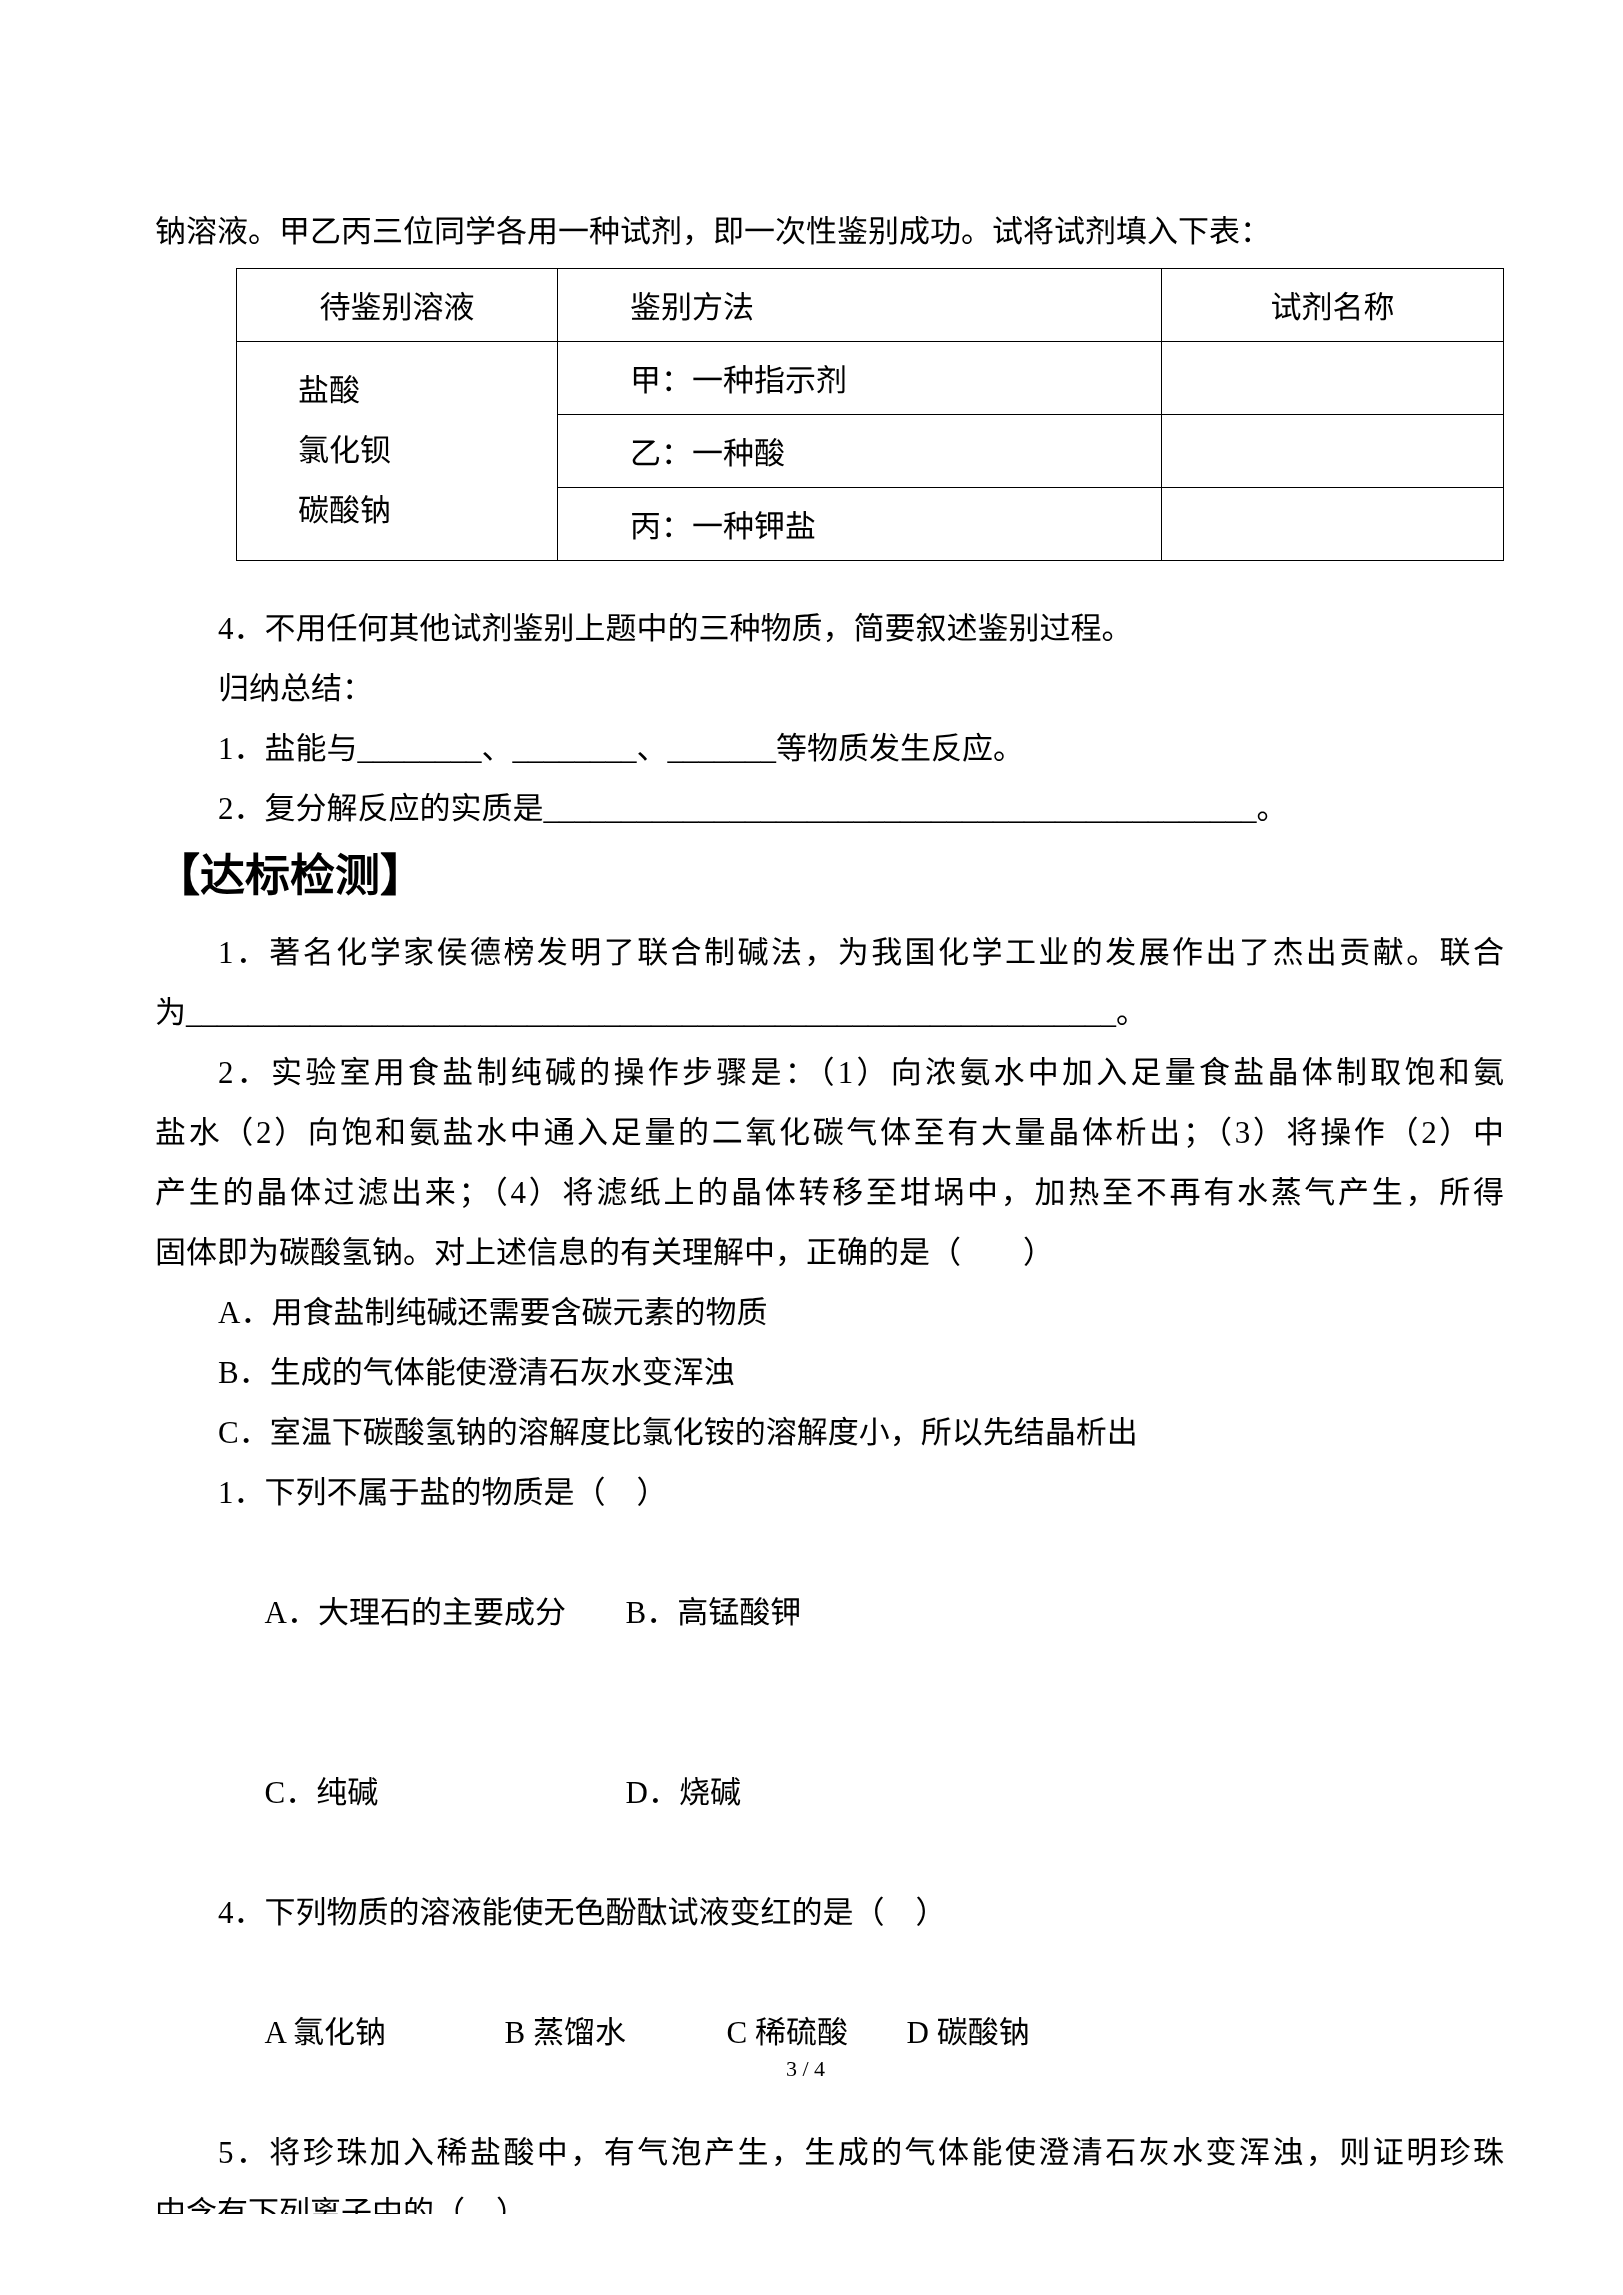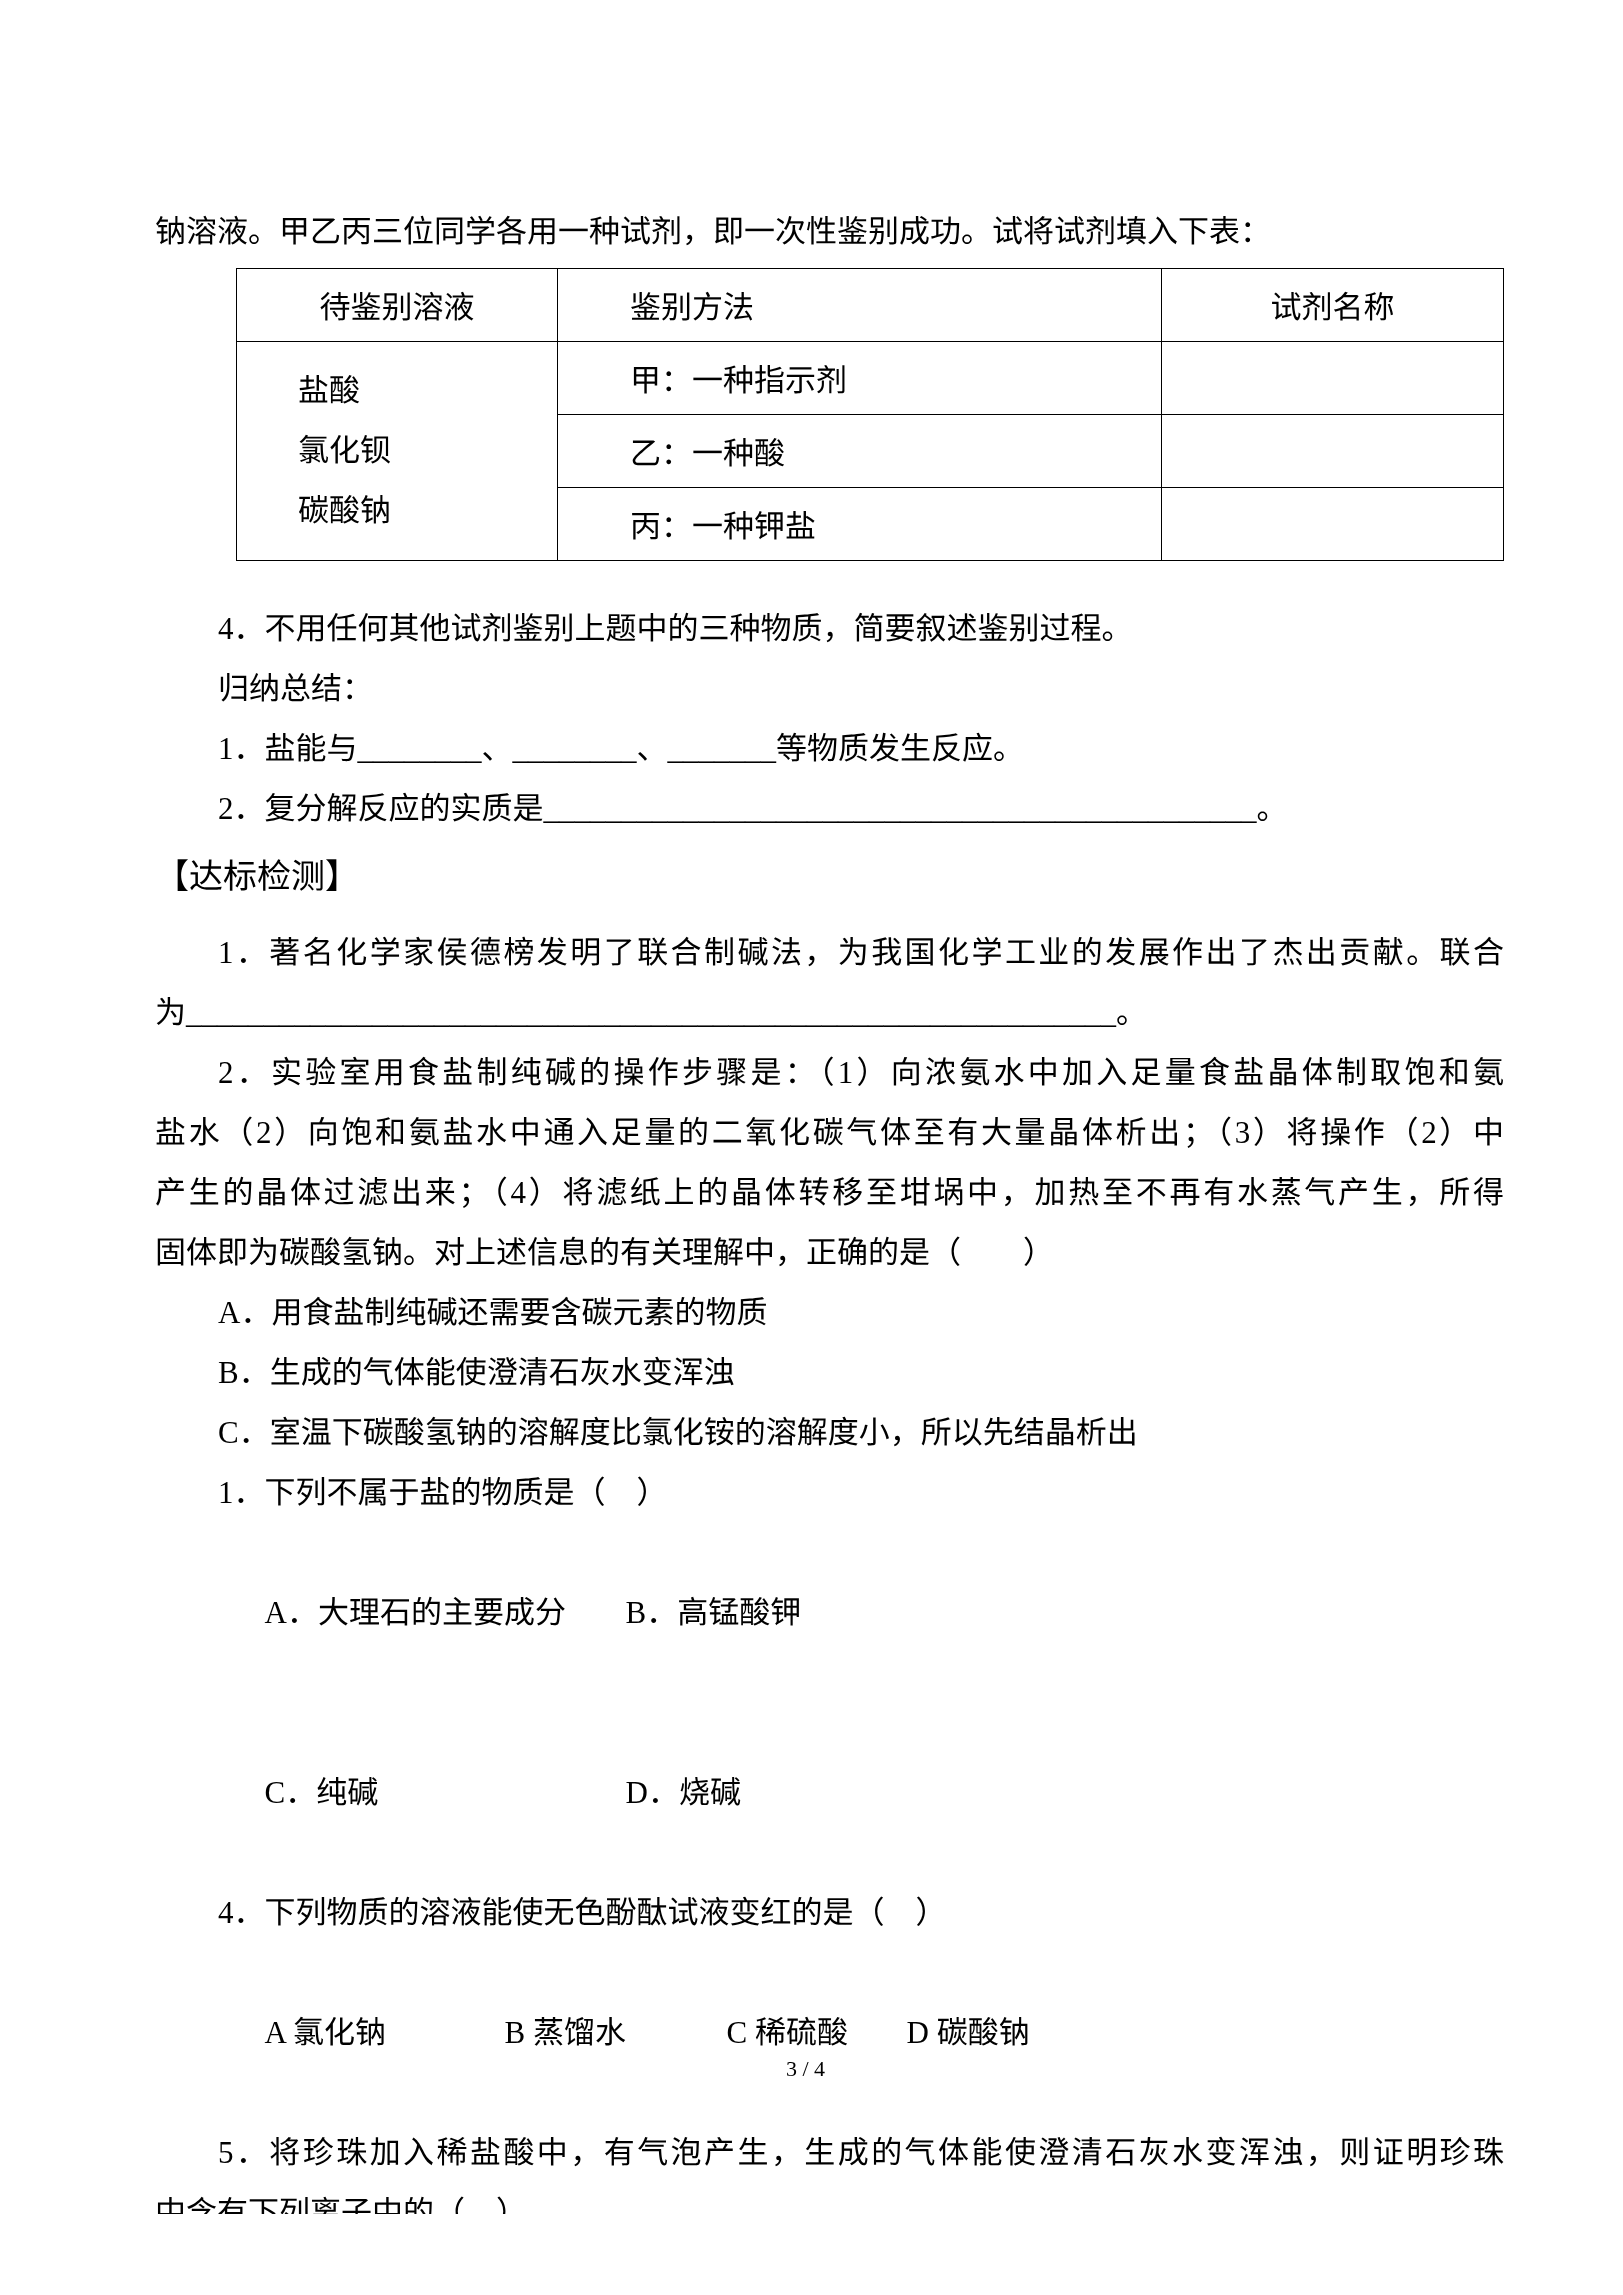--- a/index.html
+++ b/index.html
@@ -27,22 +27,22 @@
     line-height: 60px;
     white-space: pre-wrap;
     margin: 0;
   }
   .indent { text-indent: 63px; }
   .fill {
     text-align: justify;
     text-align-last: justify;
   }
   .section-title {
-    font-weight: normal;
-    font-size: 34px;
+    font-weight: bold;
+    font-size: 45px;
     line-height: 75px;
     margin-bottom: 9.5px;
   }
   table.id-table {
     border-collapse: collapse;
     margin: 5.5px 0 38px 81px;
     table-layout: fixed;
   }
   .id-table th, .id-table td {
     border: 1.4px solid #000000;

